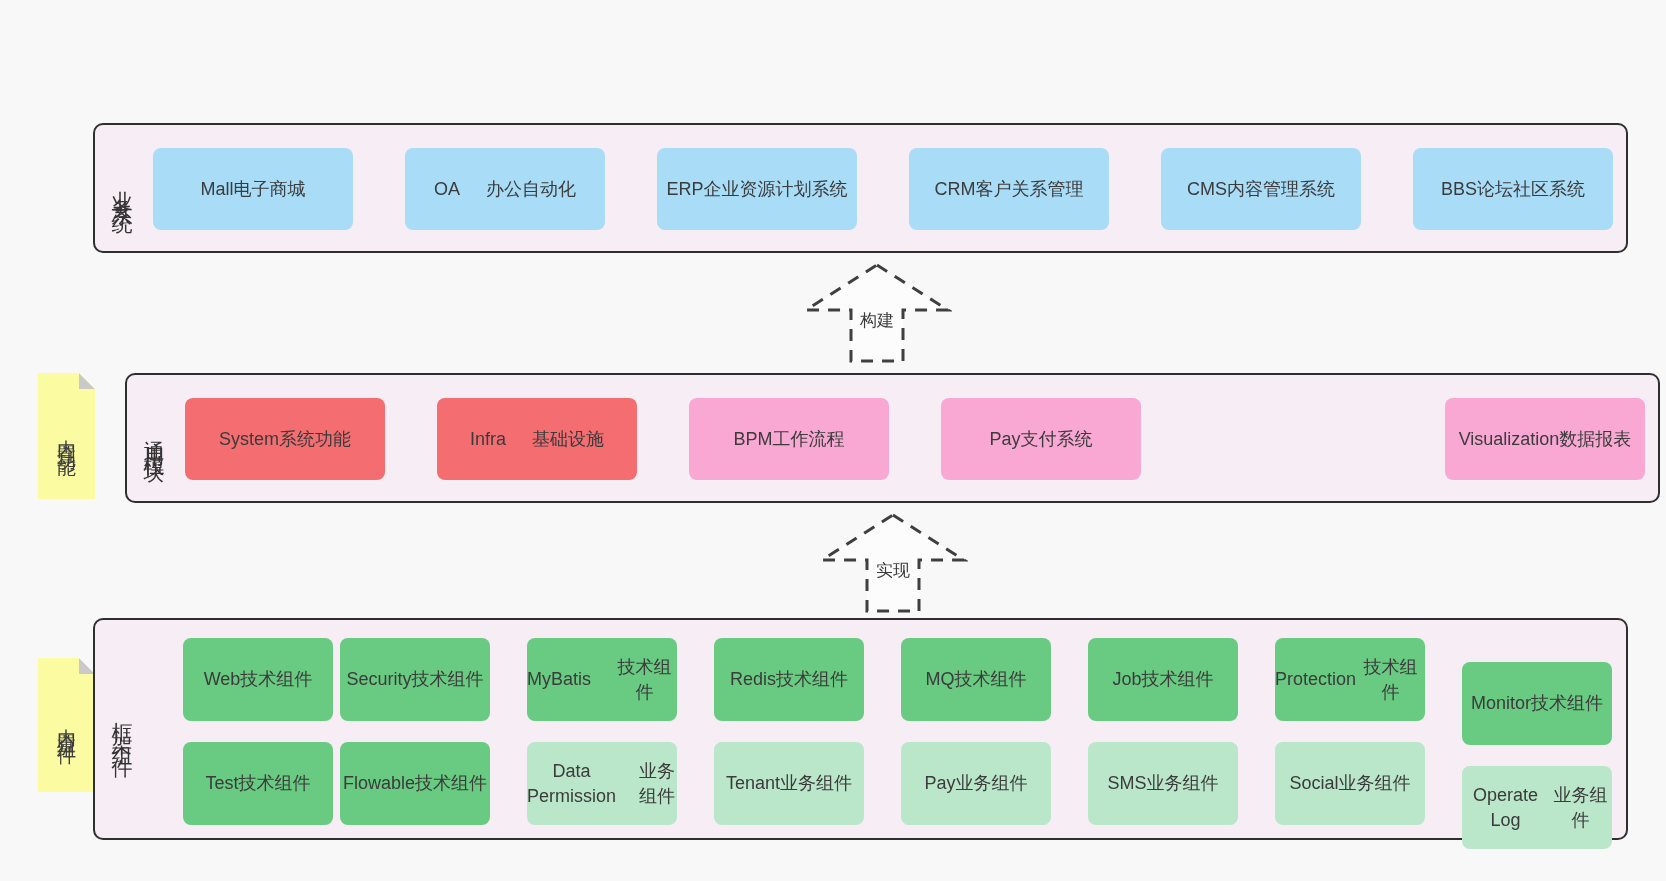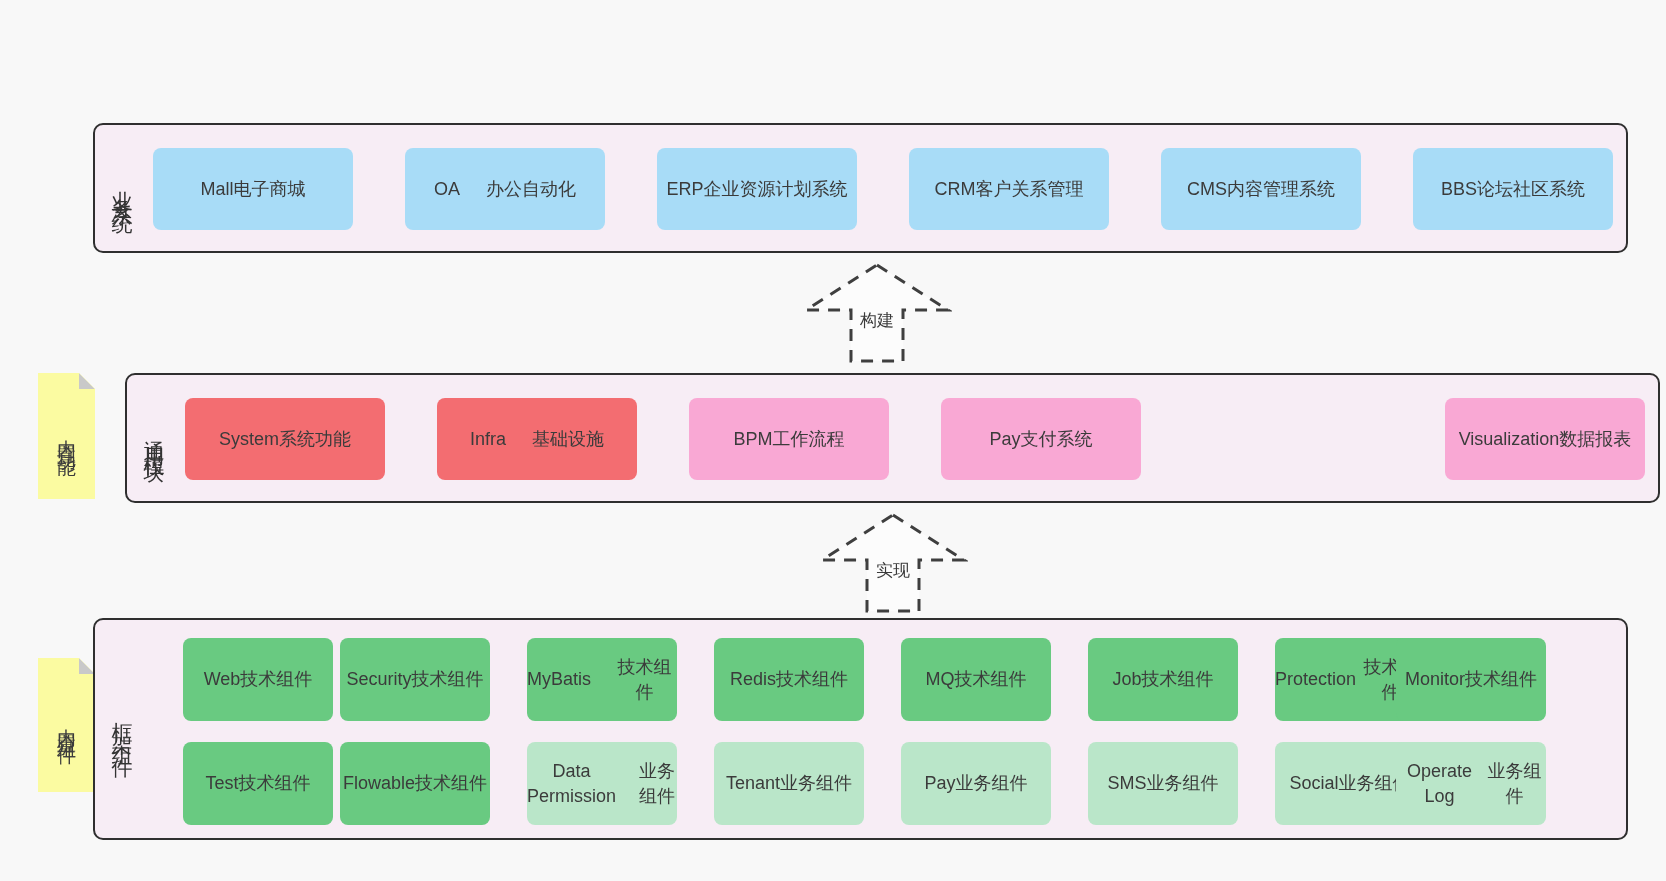--- a/index.html
+++ b/index.html
@@ -26,21 +26,21 @@
     text-align:center;line-height:25px;font-size:17px;color:#3b3b3b;
   }
   .box .box-name{font-size:18px;}
   .box .box-desc{font-size:18px;}
   .layer-1 .box, .layer-2 .box{top:23px;}
   .layer-3 .box{width:150px;height:83px;}
   .layer-3 .row-1{top:18px;}
   .layer-3 .row-2{top:122px;}
   .c1{left:58px;} .c2{left:310px;gap:26px;} .c3{left:562px;} .c4{left:814px;} .c5{left:1066px;} .c6{left:1318px;}
   .g1{left:48px;margin-left:40px;} .g2{left:245px;} .g3{left:432px;gap:21px;} .g4{left:619px;}
-  .g5{left:806px;} .g6{left:993px;} .g7{left:1180px;} .g8{left:1301px;}
+  .g5{left:806px;} .g6{left:993px;} .g7{left:1180px;} .g8{left:1367px;margin-top:24px;}
   .blue{background:#a8dcf7;}
   .red{background:#f36d71;}
   .pink{background:#f9a8d4;}
   .green{background:#69ca81;}
   .lightgreen{background:#bae6c9;}
   [data-name="box-data-permission"] .box-name{max-width:108px;}
   .sticky{
     position:absolute;left:38px;width:57px;background:#fbfba1;z-index:1;
     clip-path:polygon(0 0, calc(100% - 16px) 0, 100% 16px, 100% 100%, 0 100%);
     display:flex;align-items:center;justify-content:center;

